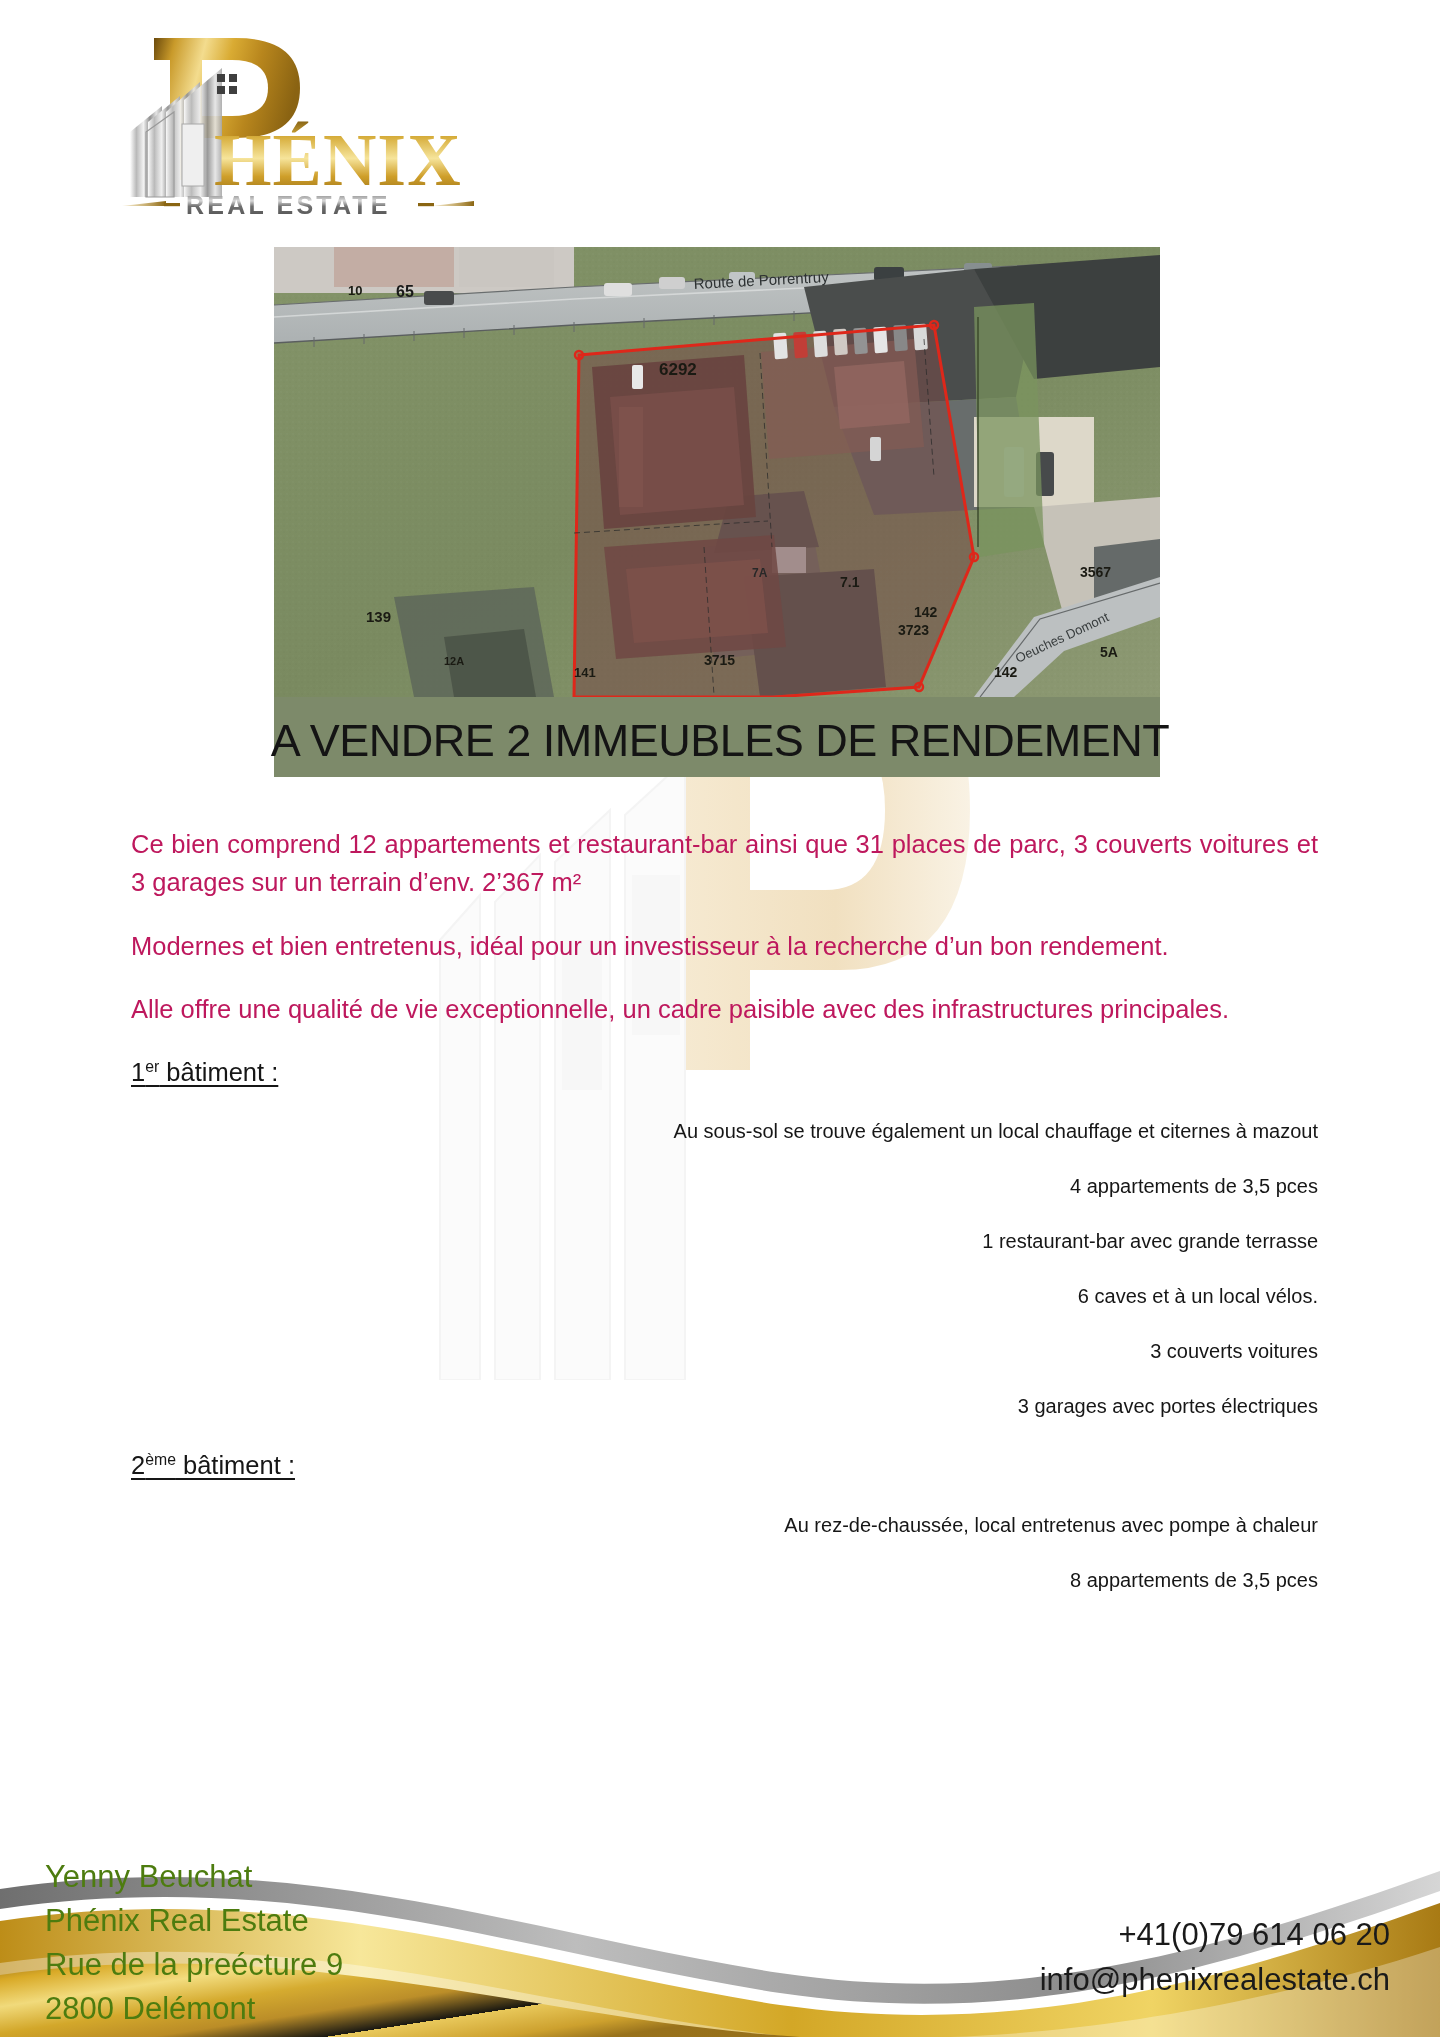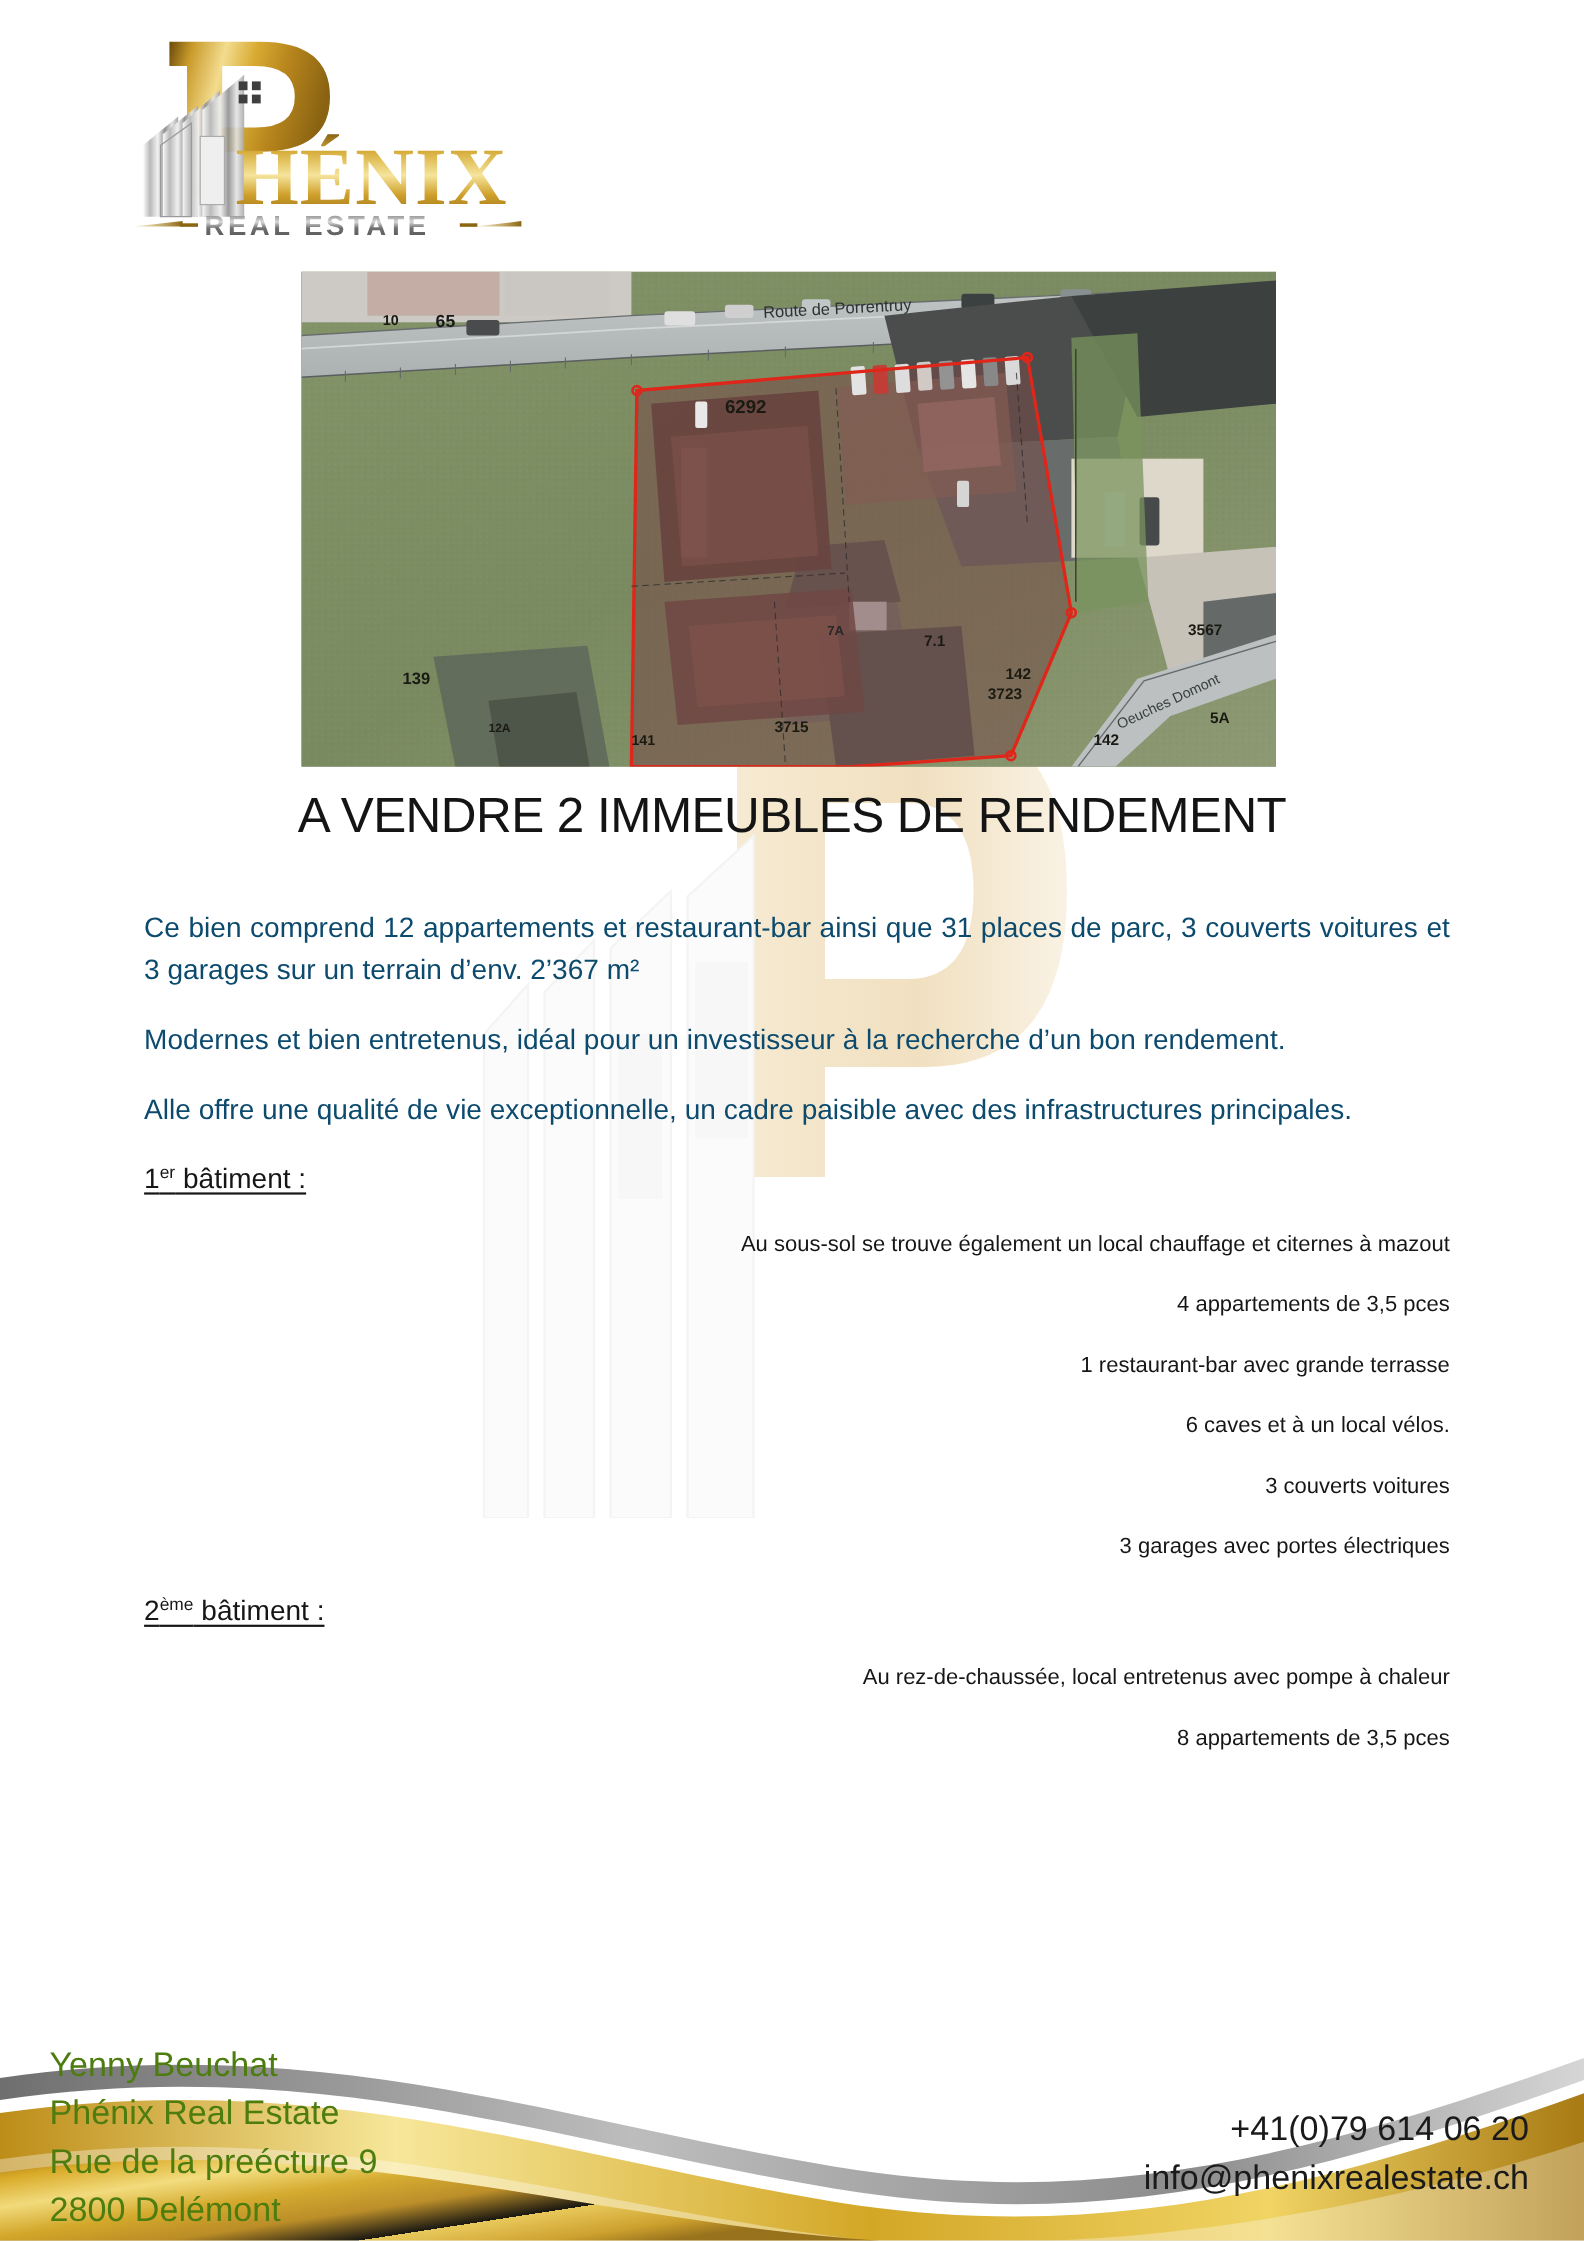--- a/index.html
+++ b/index.html
@@ -37,21 +37,21 @@
     z-index: 3;
   }
   .logo-svg { display: block; width: 100%; height: 100%; }
 
   
   .map-wrap {
     position: absolute;
     left: 274px;
     top: 247px;
     width: 886px;
-    height: 450px;
+    height: 530px;
     z-index: 2;
     overflow: hidden;
     background: #7d8a6a;
   }
   .map-svg { display: block; width: 886px; height: 450px; }
 
   
   .doc {
     position: absolute;
     left: 0; top: 0;
@@ -76,21 +76,21 @@
   .content {
     position: absolute;
     left: 131px;
     top: 825px;
     width: 1187px;
   }
 
   .para {
     font-size: 25.5px;
     line-height: 1.50;
-    color: #0c4a6e;
+    color: #be185d;
     text-align: justify;
     text-justify: inter-word;
     margin-bottom: 25px;
   }
 
   .line {
     font-size: 20px;
     line-height: 1.5;
     color: #161616;
     margin-bottom: 25px;

